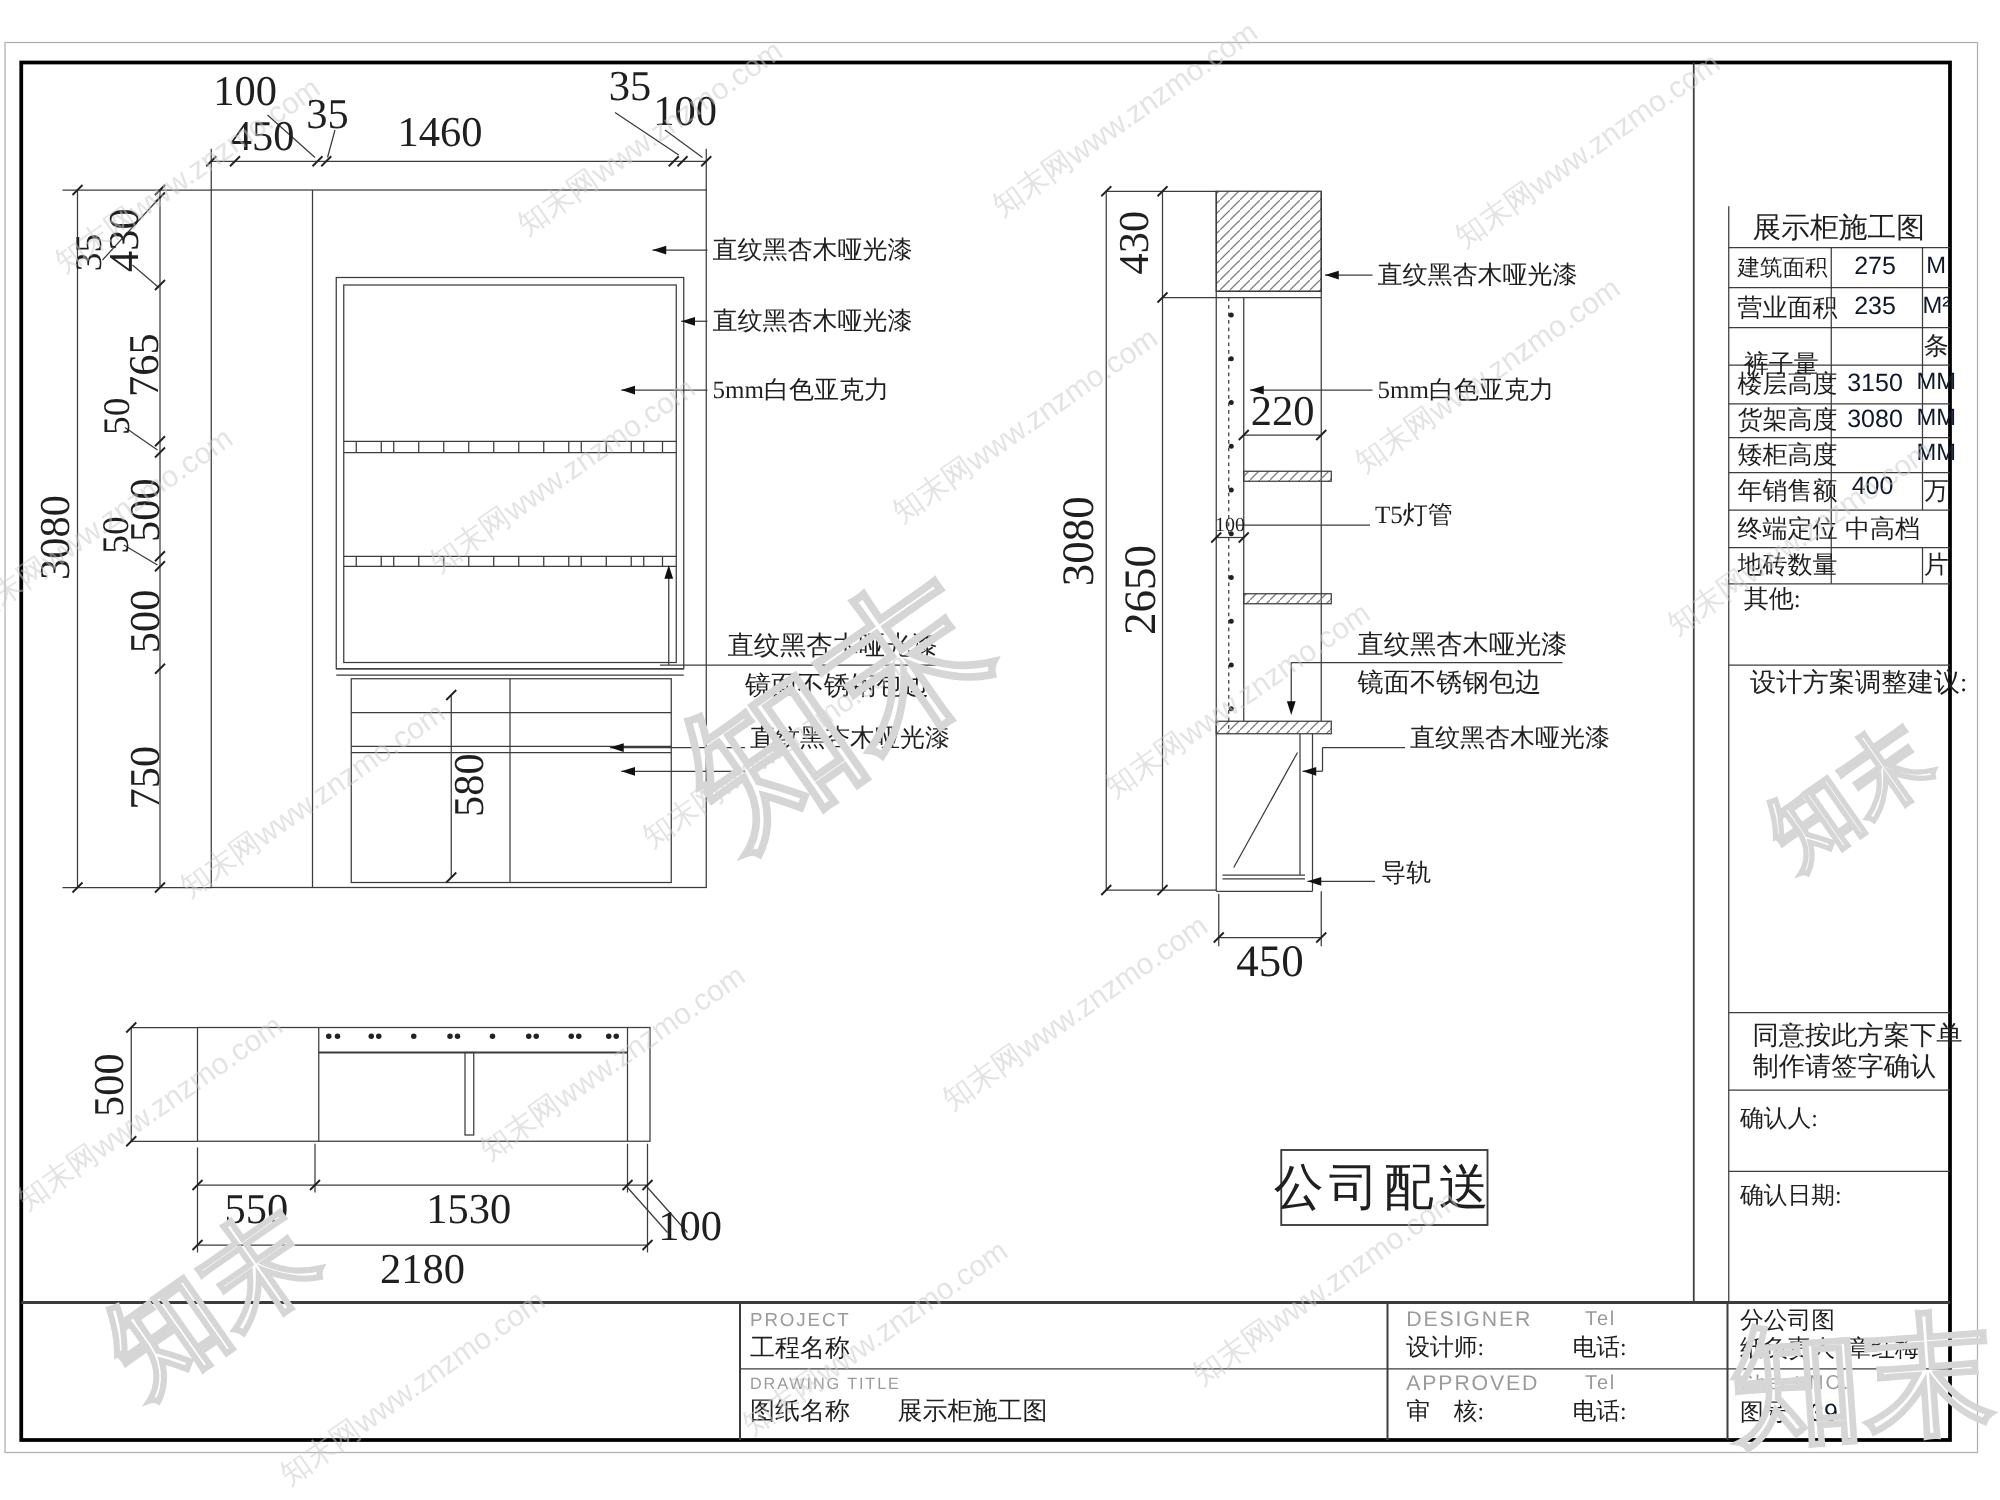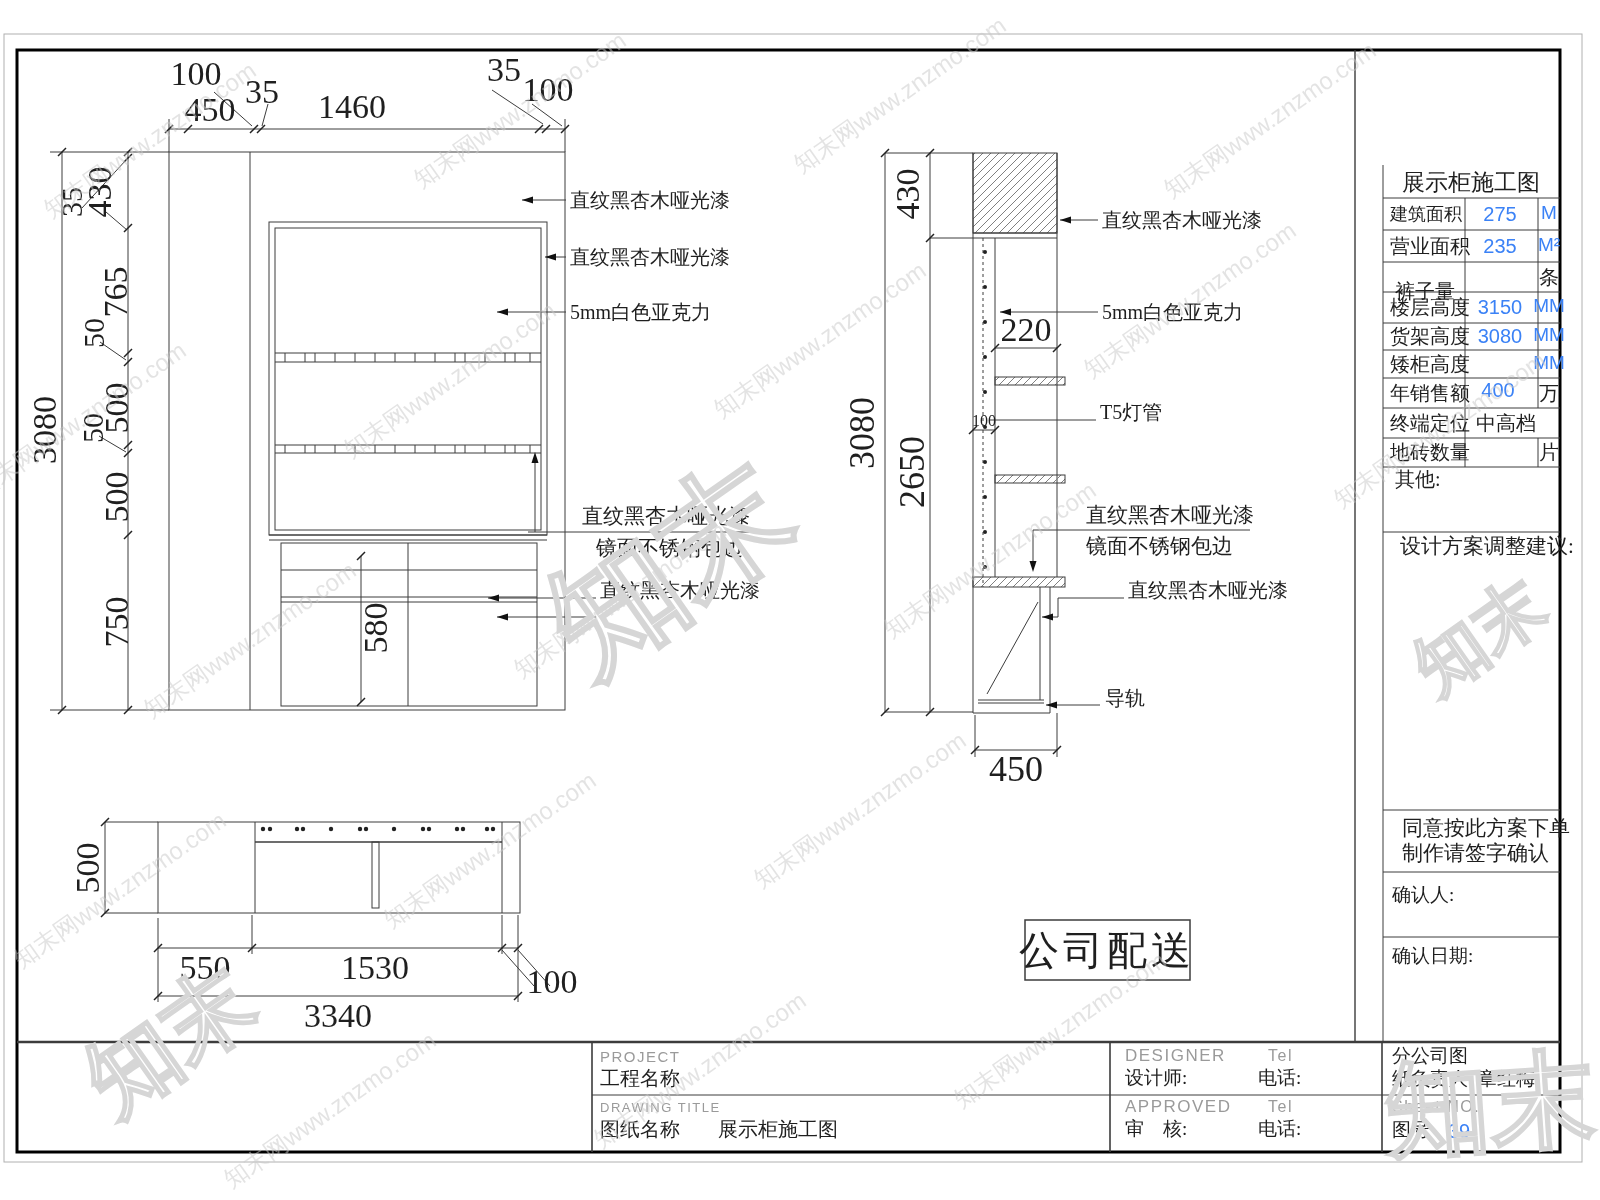--- a/index.html
+++ b/index.html
@@ -6,21 +6,21 @@
   body{width:1600px;height:1200px;position:relative;overflow:hidden;
        font-family:"Liberation Serif",serif;}
   #stage{position:absolute;left:0;top:0;width:1600px;height:1200px;}
   svg.lines{position:absolute;left:0;top:0;z-index:1;}
   .t{position:absolute;transform:translate(-50%,-50%);white-space:nowrap;
      color:#1f1f1f;z-index:10;font-family:"Liberation Serif",serif;}
   .tl{position:absolute;transform:translate(0,-50%);white-space:nowrap;
      color:#1f1f1f;z-index:10;font-family:"Liberation Serif",serif;}
   .rot{transform:translate(-50%,-50%) rotate(-90deg);}
   .sans{font-family:"Liberation Sans",sans-serif;}
-  .gray{color:#3b82f6;}
+  .gray{color:#0f172a;}
   .en{color:#9a9a9a;font-family:"Liberation Sans",sans-serif;letter-spacing:1.5px;}
   .wm{position:absolute;transform:translate(-50%,-50%) rotate(-35deg);
       font-size:24px;color:#c9c9c9;opacity:.5;z-index:20;white-space:nowrap;
       font-family:"Liberation Sans",sans-serif;pointer-events:none;}
   .logo{position:absolute;color:transparent;-webkit-text-stroke:2px #d6d6d6;
       z-index:20;white-space:nowrap;font-weight:bold;pointer-events:none;
       font-family:"Liberation Sans",sans-serif;}
   .idmark{position:absolute;color:transparent;-webkit-text-stroke:1.5px #bcbcbc;
       font-weight:bold;font-size:34px;letter-spacing:2px;z-index:21;
       font-family:"Liberation Sans",sans-serif;}
@@ -271,21 +271,21 @@
 <div class="tl" style="left:1100px;top:412px;font-size:20px">T5灯管</div>
 <div class="tl" style="left:1086px;top:515px;font-size:21px">直纹黑杏木哑光漆</div>
 <div class="tl" style="left:1086px;top:546px;font-size:21px">镜面不锈钢包边</div>
 <div class="tl" style="left:1128px;top:590px;font-size:20px">直纹黑杏木哑光漆</div>
 <div class="tl" style="left:1105px;top:698px;font-size:20px">导轨</div>
 
 <div class="t rot" style="left:88px;top:868px;font-size:34px">500</div>
 <div class="t" style="left:205px;top:968px;font-size:34px">550</div>
 <div class="t" style="left:375px;top:968px;font-size:34px">1530</div>
 <div class="t" style="left:552px;top:982px;font-size:34px">100</div>
-<div class="t" style="left:338px;top:1016px;font-size:34px">3340</div>
+<div class="t" style="left:338px;top:1016px;font-size:34px">2180</div>
 
 <div class="t" style="left:1107px;top:950px;font-size:40px;letter-spacing:4px">公司配送</div>
 
 <div class="t" style="left:1471px;top:182px;font-size:23px">展示柜施工图</div>
 
 <div class="tl" style="left:1390px;top:214px;font-size:18px">建筑面积</div>
 <div class="t sans gray" style="left:1500px;top:214px;font-size:20px">275</div>
 <div class="t sans gray" style="left:1549px;top:213px;font-size:19px">M</div>
 
 <div class="tl" style="left:1390px;top:246px;font-size:20px">营业面积</div>

